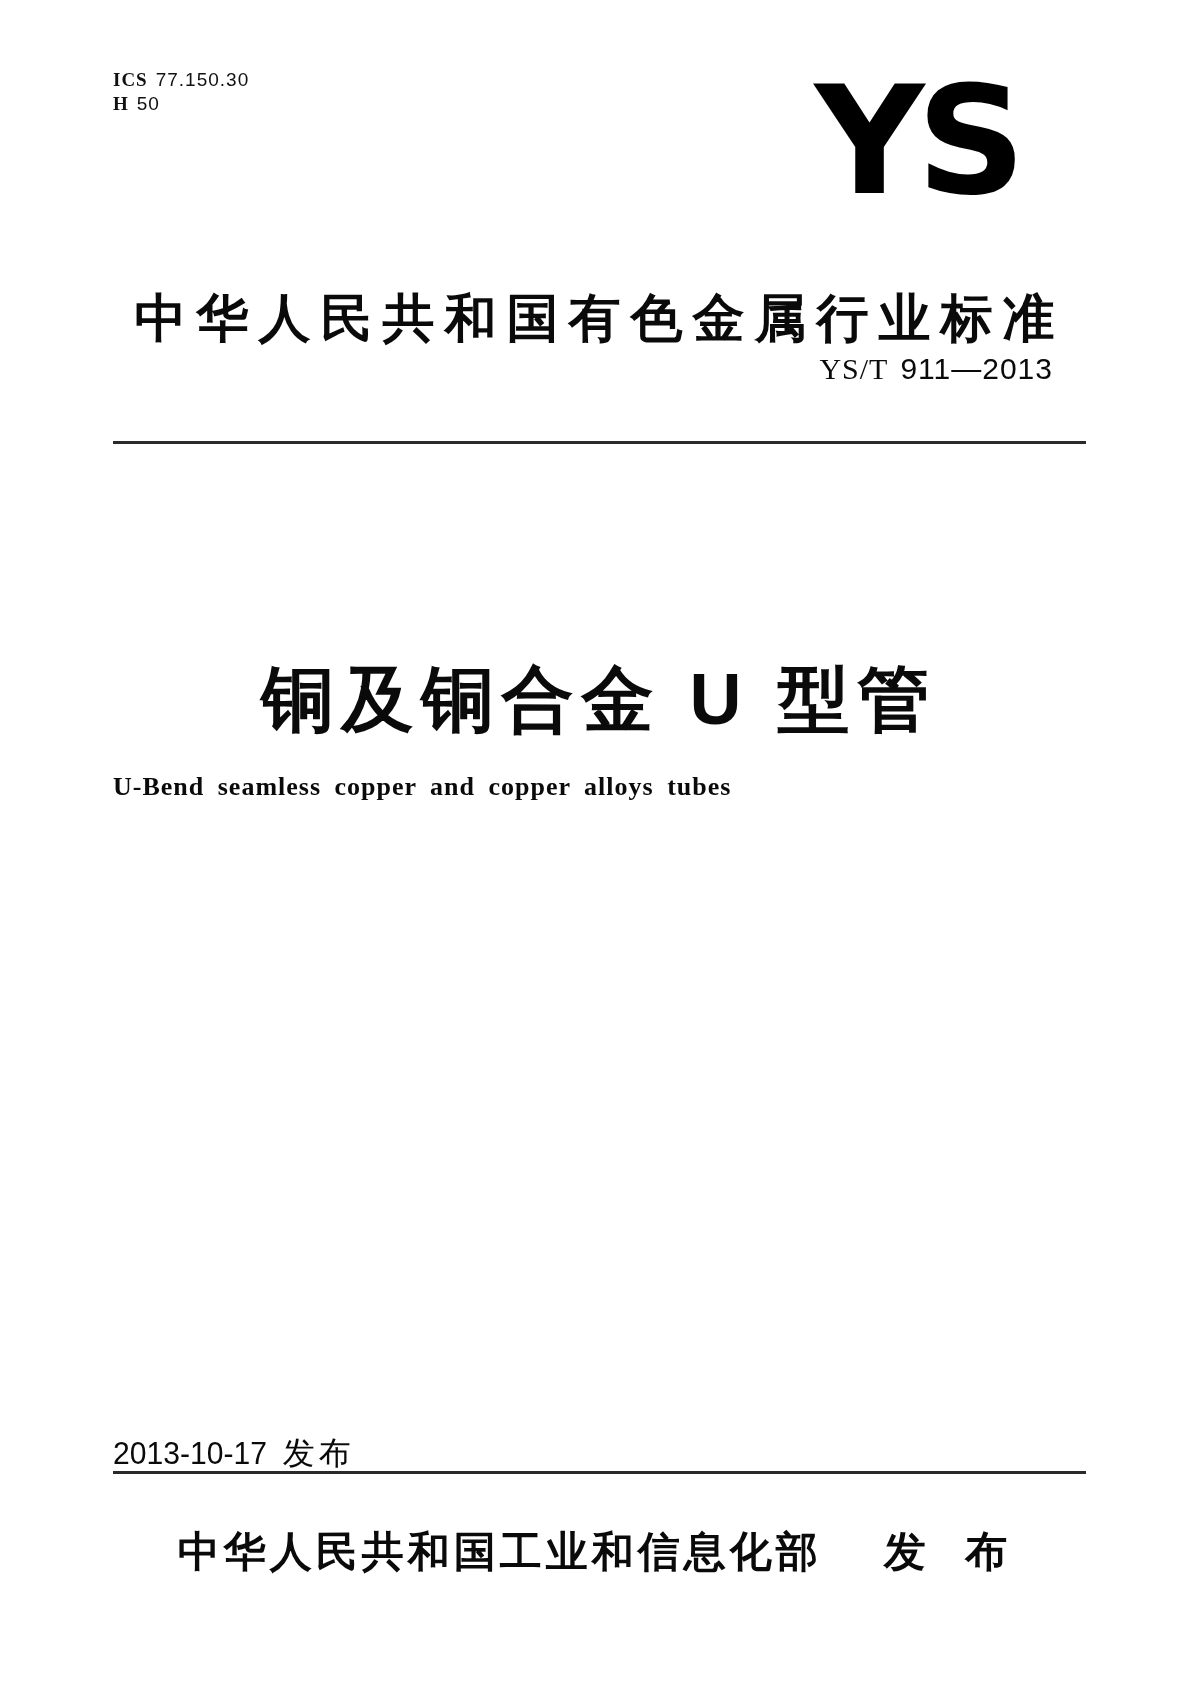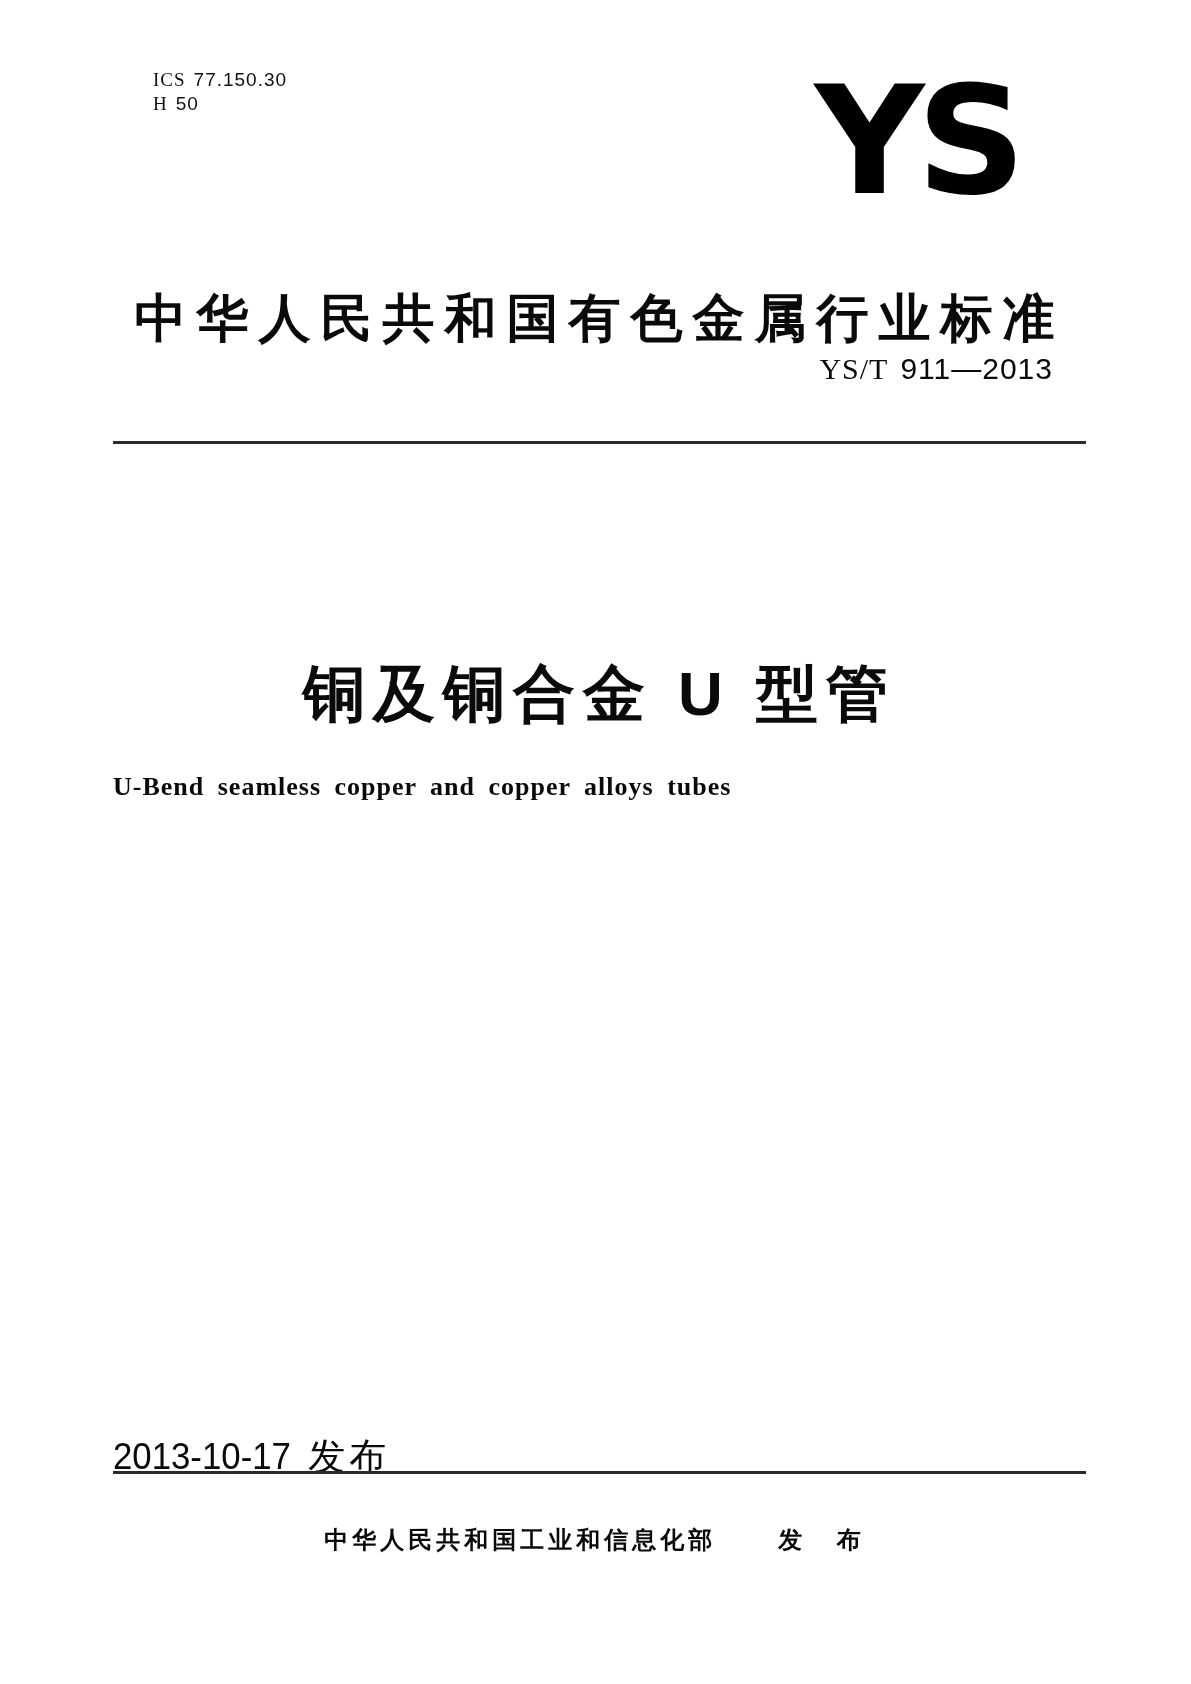--- a/index.html
+++ b/index.html
@@ -23,23 +23,22 @@
     position: absolute;
     left: 113px;
     top: 68px;
     font-size: 19px;
     line-height: 24px;
     letter-spacing: 1px;
     color: #111;
   }
   .ics-label {
     font-family: "Liberation Serif", serif;
-    font-weight: normal;
+    font-weight: bold;
     margin-right: 8px;
-    margin-left: 40px;
   }
 
   
   .ys-logo {
     position: absolute;
     left: 768px;
     top: 78px;
     width: 250px;
     height: 130px;
     font-family: "DejaVu Sans", sans-serif;
@@ -93,21 +92,21 @@
   .rule-top { top: 441px; }
   .rule-bottom { top: 1471px; }
 
   
   .doc-title-cn {
     position: absolute;
     left: 113px;
     right: 105px;
     top: 652px;
     text-align: center;
-    font-size: 62px;
+    font-size: 72px;
     font-weight: bold;
     letter-spacing: 8px;
     white-space: nowrap;
     color: #0a0a0a;
   }
 
   
   .doc-title-en {
     position: absolute;
     left: 113px;
@@ -122,21 +121,21 @@
   }
 
   
   .dates-row {
     position: absolute;
     left: 113px;
     right: 107px;
     top: 1432px;
     display: flex;
     justify-content: space-between;
-    font-size: 37px;
+    font-size: 32px;
     color: #0a0a0a;
     white-space: nowrap;
   }
   .date-num {
     display: inline-block;
     transform: scaleX(0.94);
     transform-origin: left center;
     letter-spacing: 0px;
   }
   .date-cjk {
@@ -144,21 +143,21 @@
     margin-left: 6px;
   }
 
   
   .publisher-row {
     position: absolute;
     left: 113px;
     right: 105px;
     top: 1524px;
     text-align: center;
-    font-size: 24px;
+    font-size: 42px;
     font-weight: bold;
     letter-spacing: 4px;
     white-space: nowrap;
     color: #0a0a0a;
   }
   .publisher-gap {
     display: inline-block;
     width: 62px;
   }
   .publish-label {

